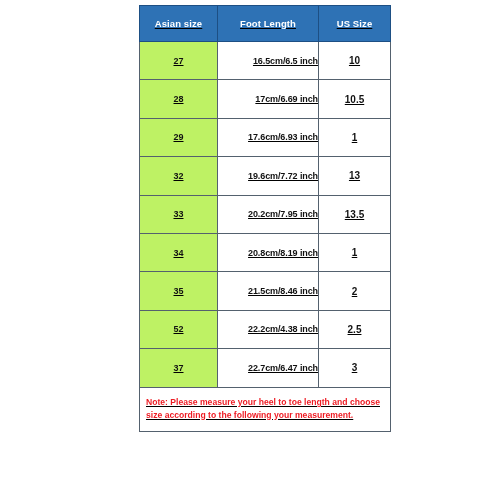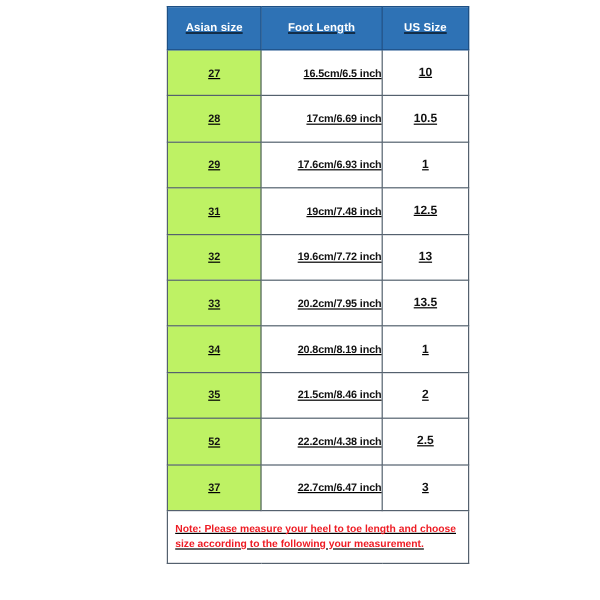--- a/index.html
+++ b/index.html
@@ -111,25 +111,20 @@
         <td class="col-asian">28</td>
         <td class="col-foot">17cm/6.69 inch</td>
         <td class="col-us">10.5</td>
       </tr>
       <tr>
         <td class="col-asian">29</td>
         <td class="col-foot">17.6cm/6.93 inch</td>
         <td class="col-us">1</td>
       </tr>
       <tr>
-        <td class="col-asian">31</td>
-        <td class="col-foot">19cm/7.48 inch</td>
-        <td class="col-us">12.5</td>
-      </tr>
-      <tr>
         <td class="col-asian">32</td>
         <td class="col-foot">19.6cm/7.72 inch</td>
         <td class="col-us">13</td>
       </tr>
       <tr>
         <td class="col-asian">33</td>
         <td class="col-foot">20.2cm/7.95 inch</td>
         <td class="col-us">13.5</td>
       </tr>
       <tr>

